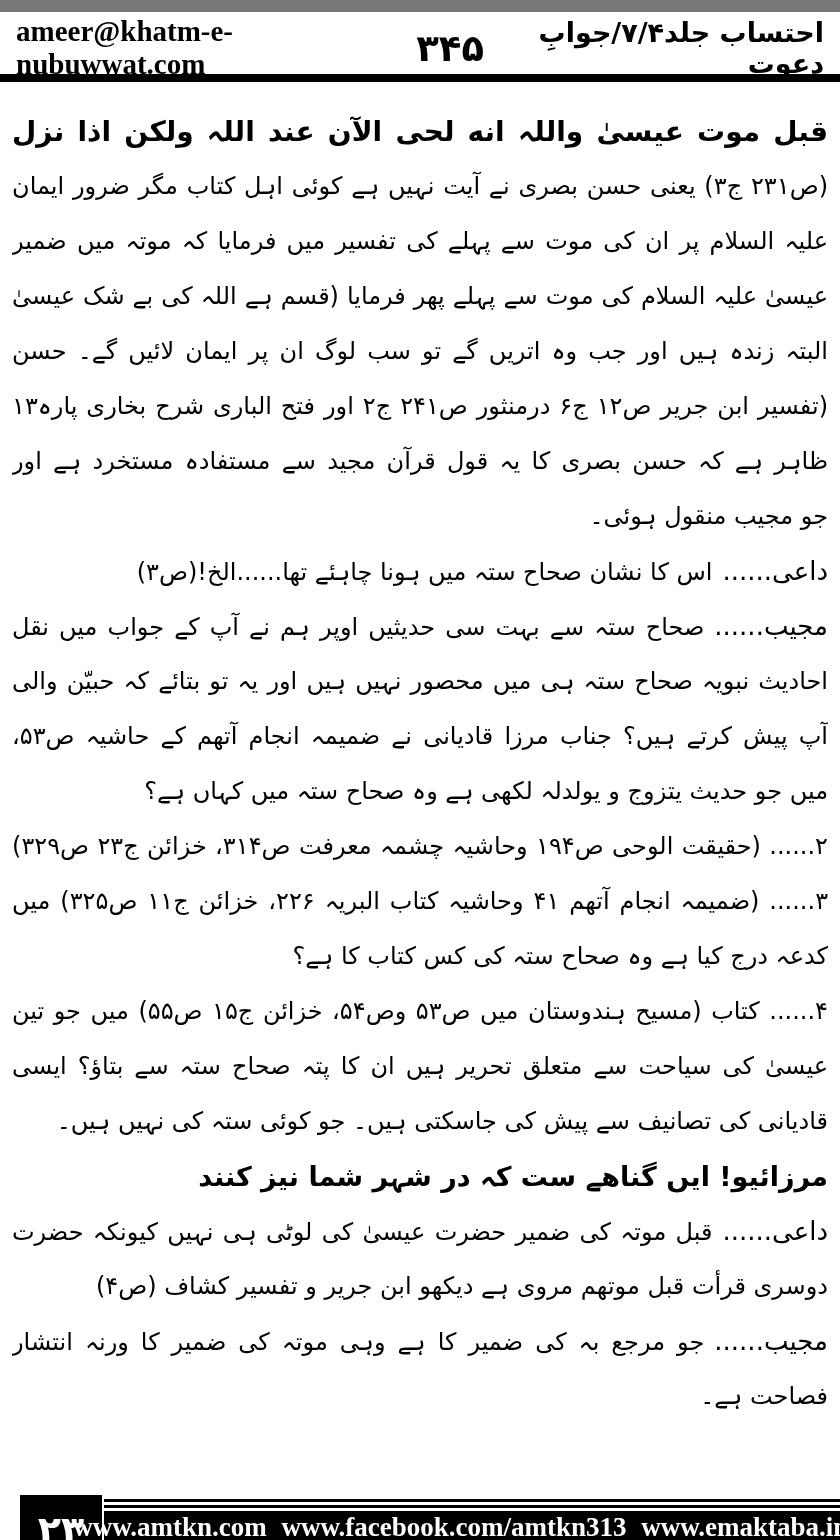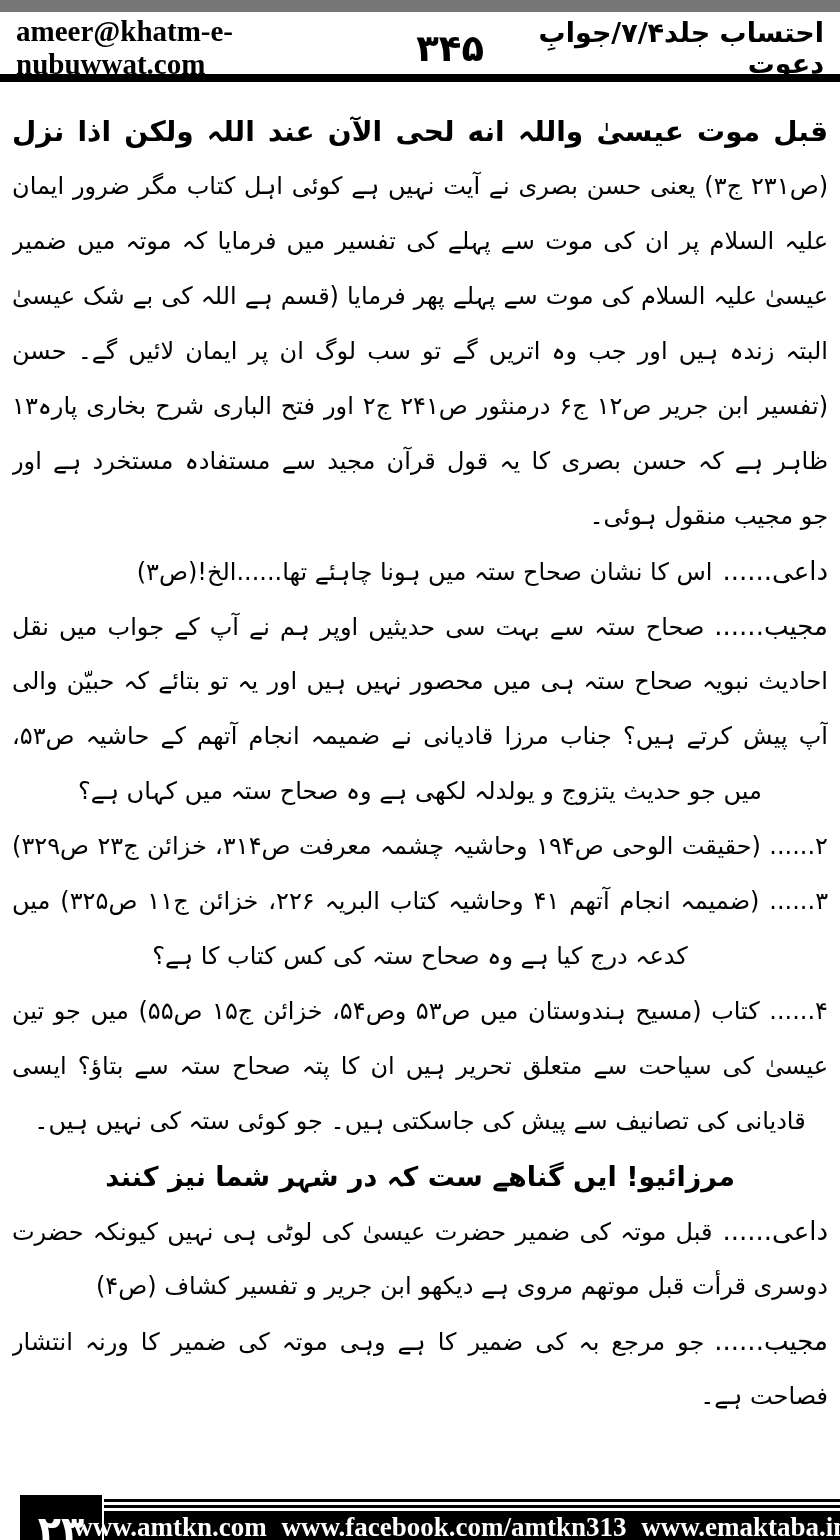--- a/index.html
+++ b/index.html
@@ -49,21 +49,21 @@
     overflow:hidden;
     white-space:nowrap;
   }
   .full{
     text-align:justify;
     text-align-last:justify;
     text-justify:inter-word;
     white-space:normal;
   }
   .right{text-align:right;}
-  .center{text-align:center;}
+  .center{text-align:right;}
   .arabic{font-weight:bold;font-size:28px;}
   .verse{font-weight:bold;font-size:27px;}
   .lbl{font-weight:normal;font-size:26px;margin-left:10px;}
   
   .footer-square{
     position:absolute;left:20px;top:1483px;width:82px;height:57px;
     background:#000;color:#fff;
     display:flex;align-items:flex-end;justify-content:center;
     font-size:38px;font-weight:bold;
   }

